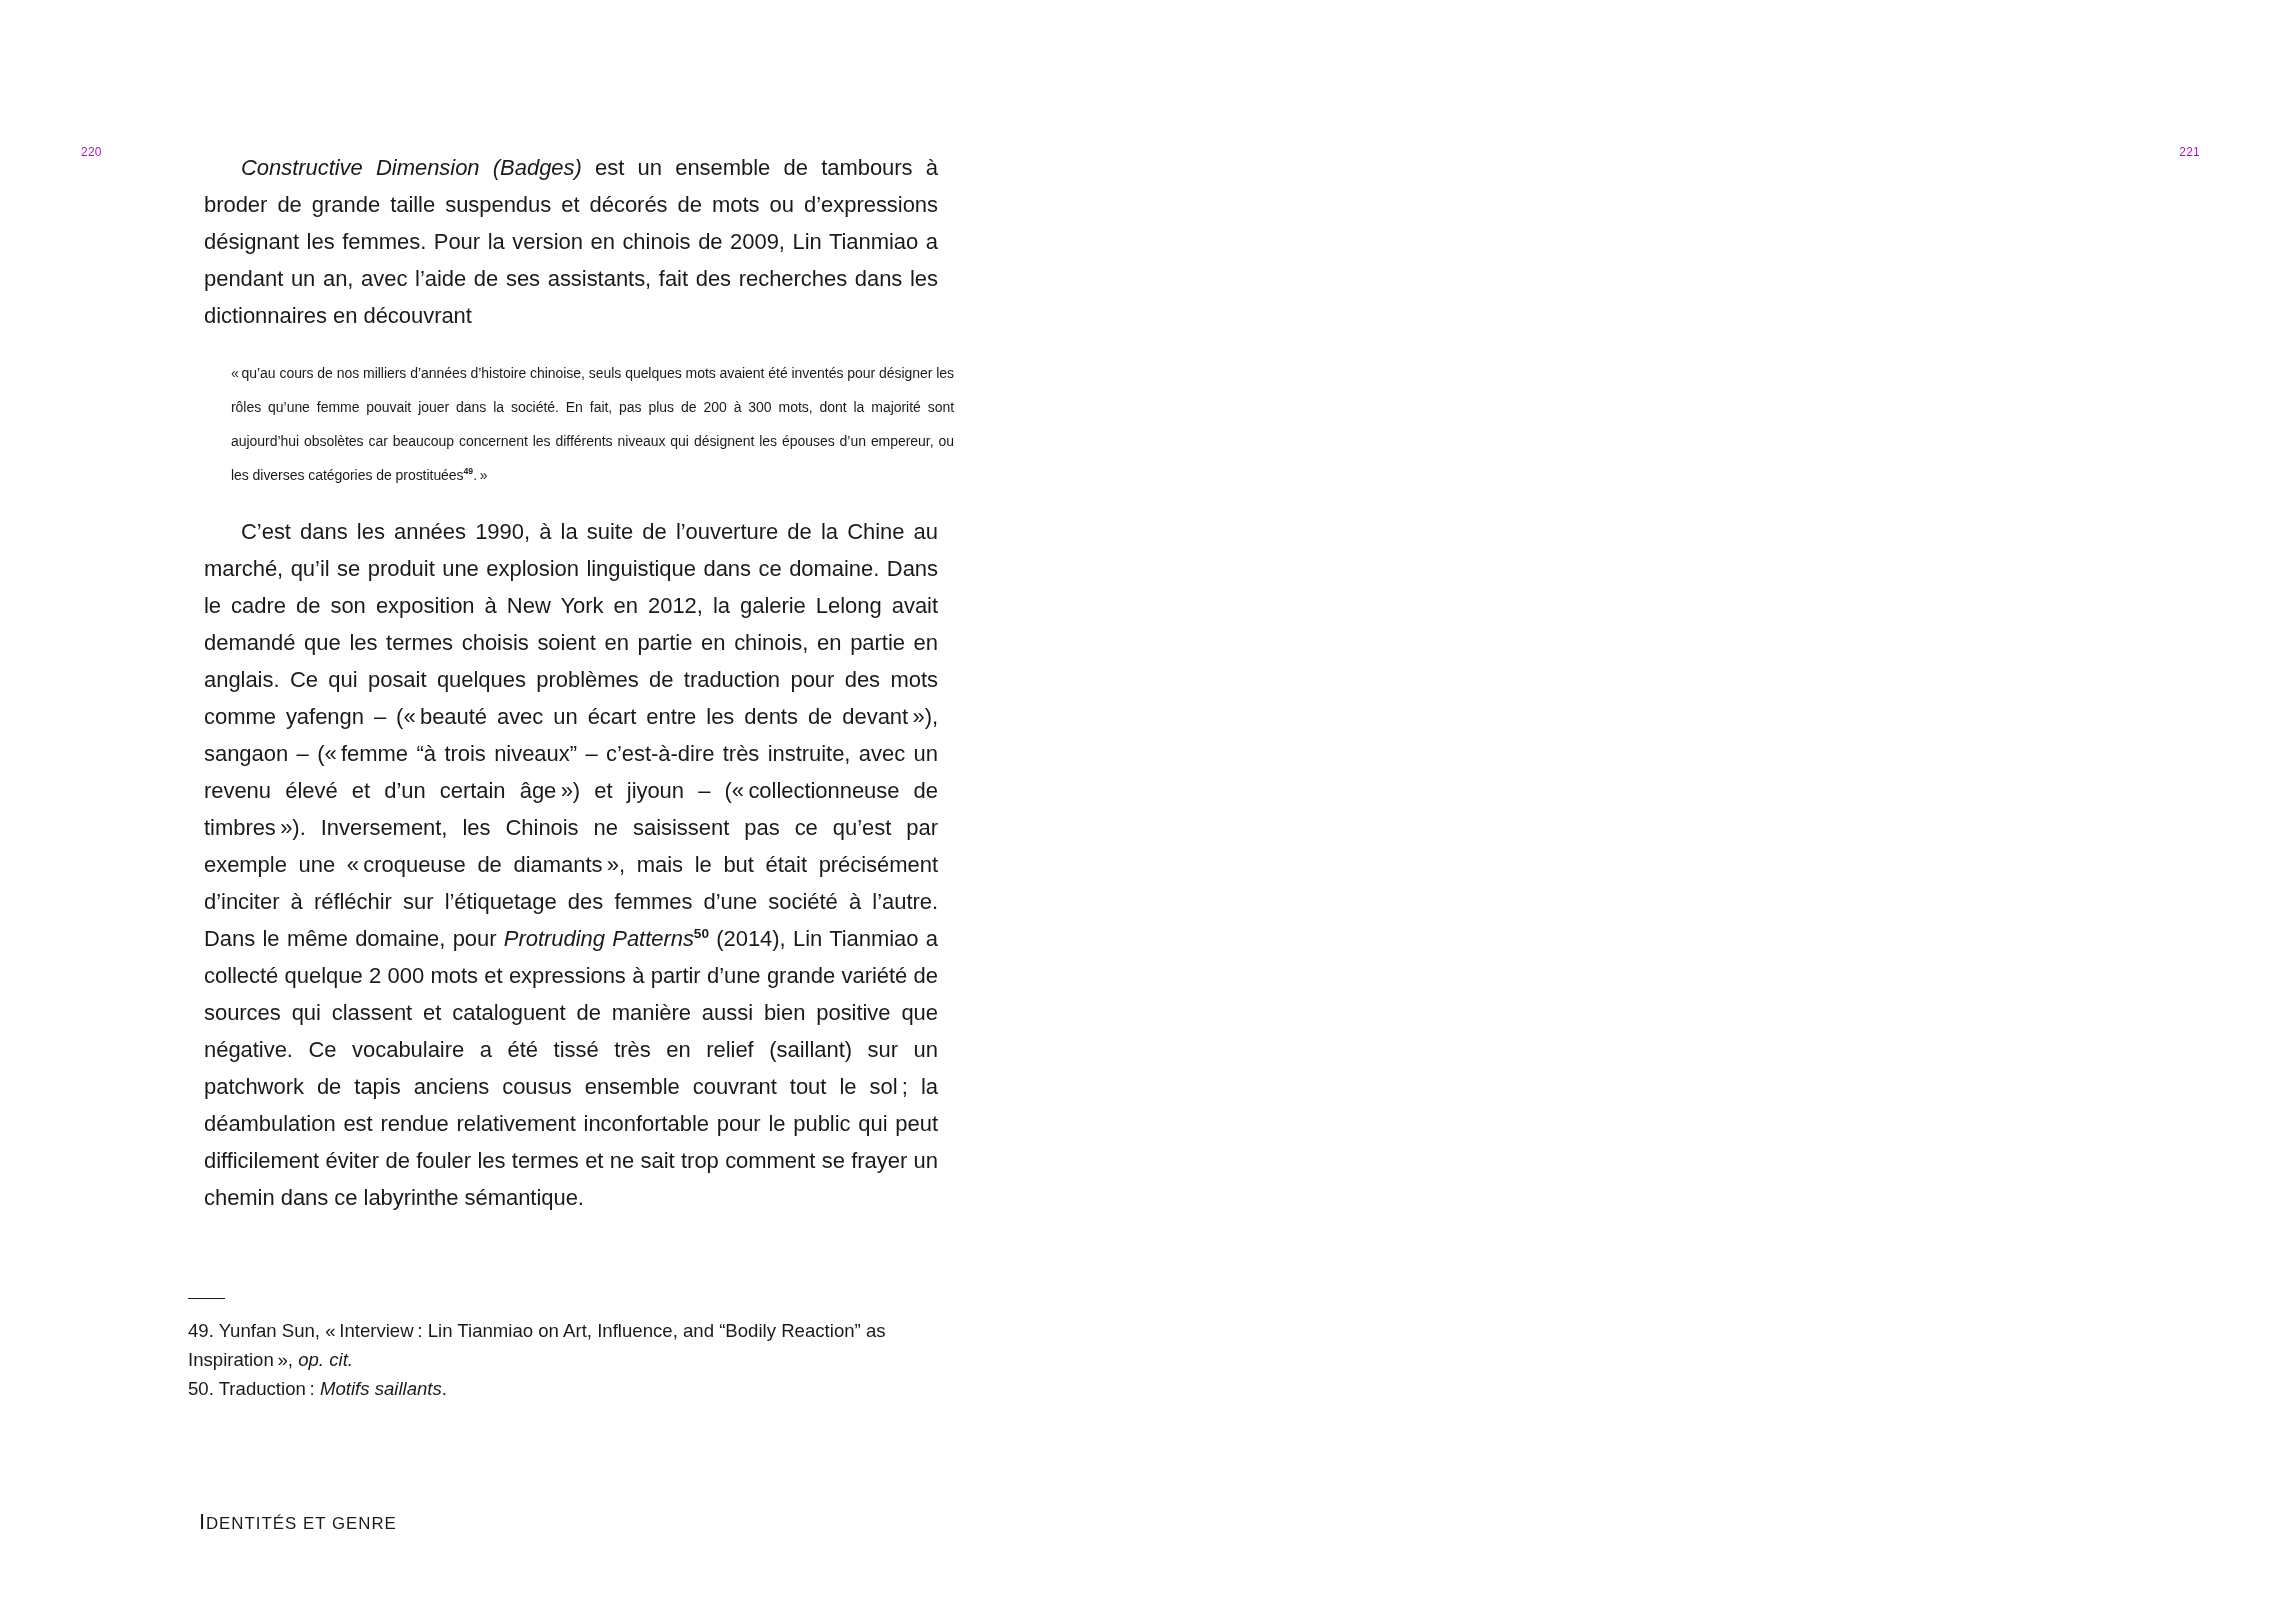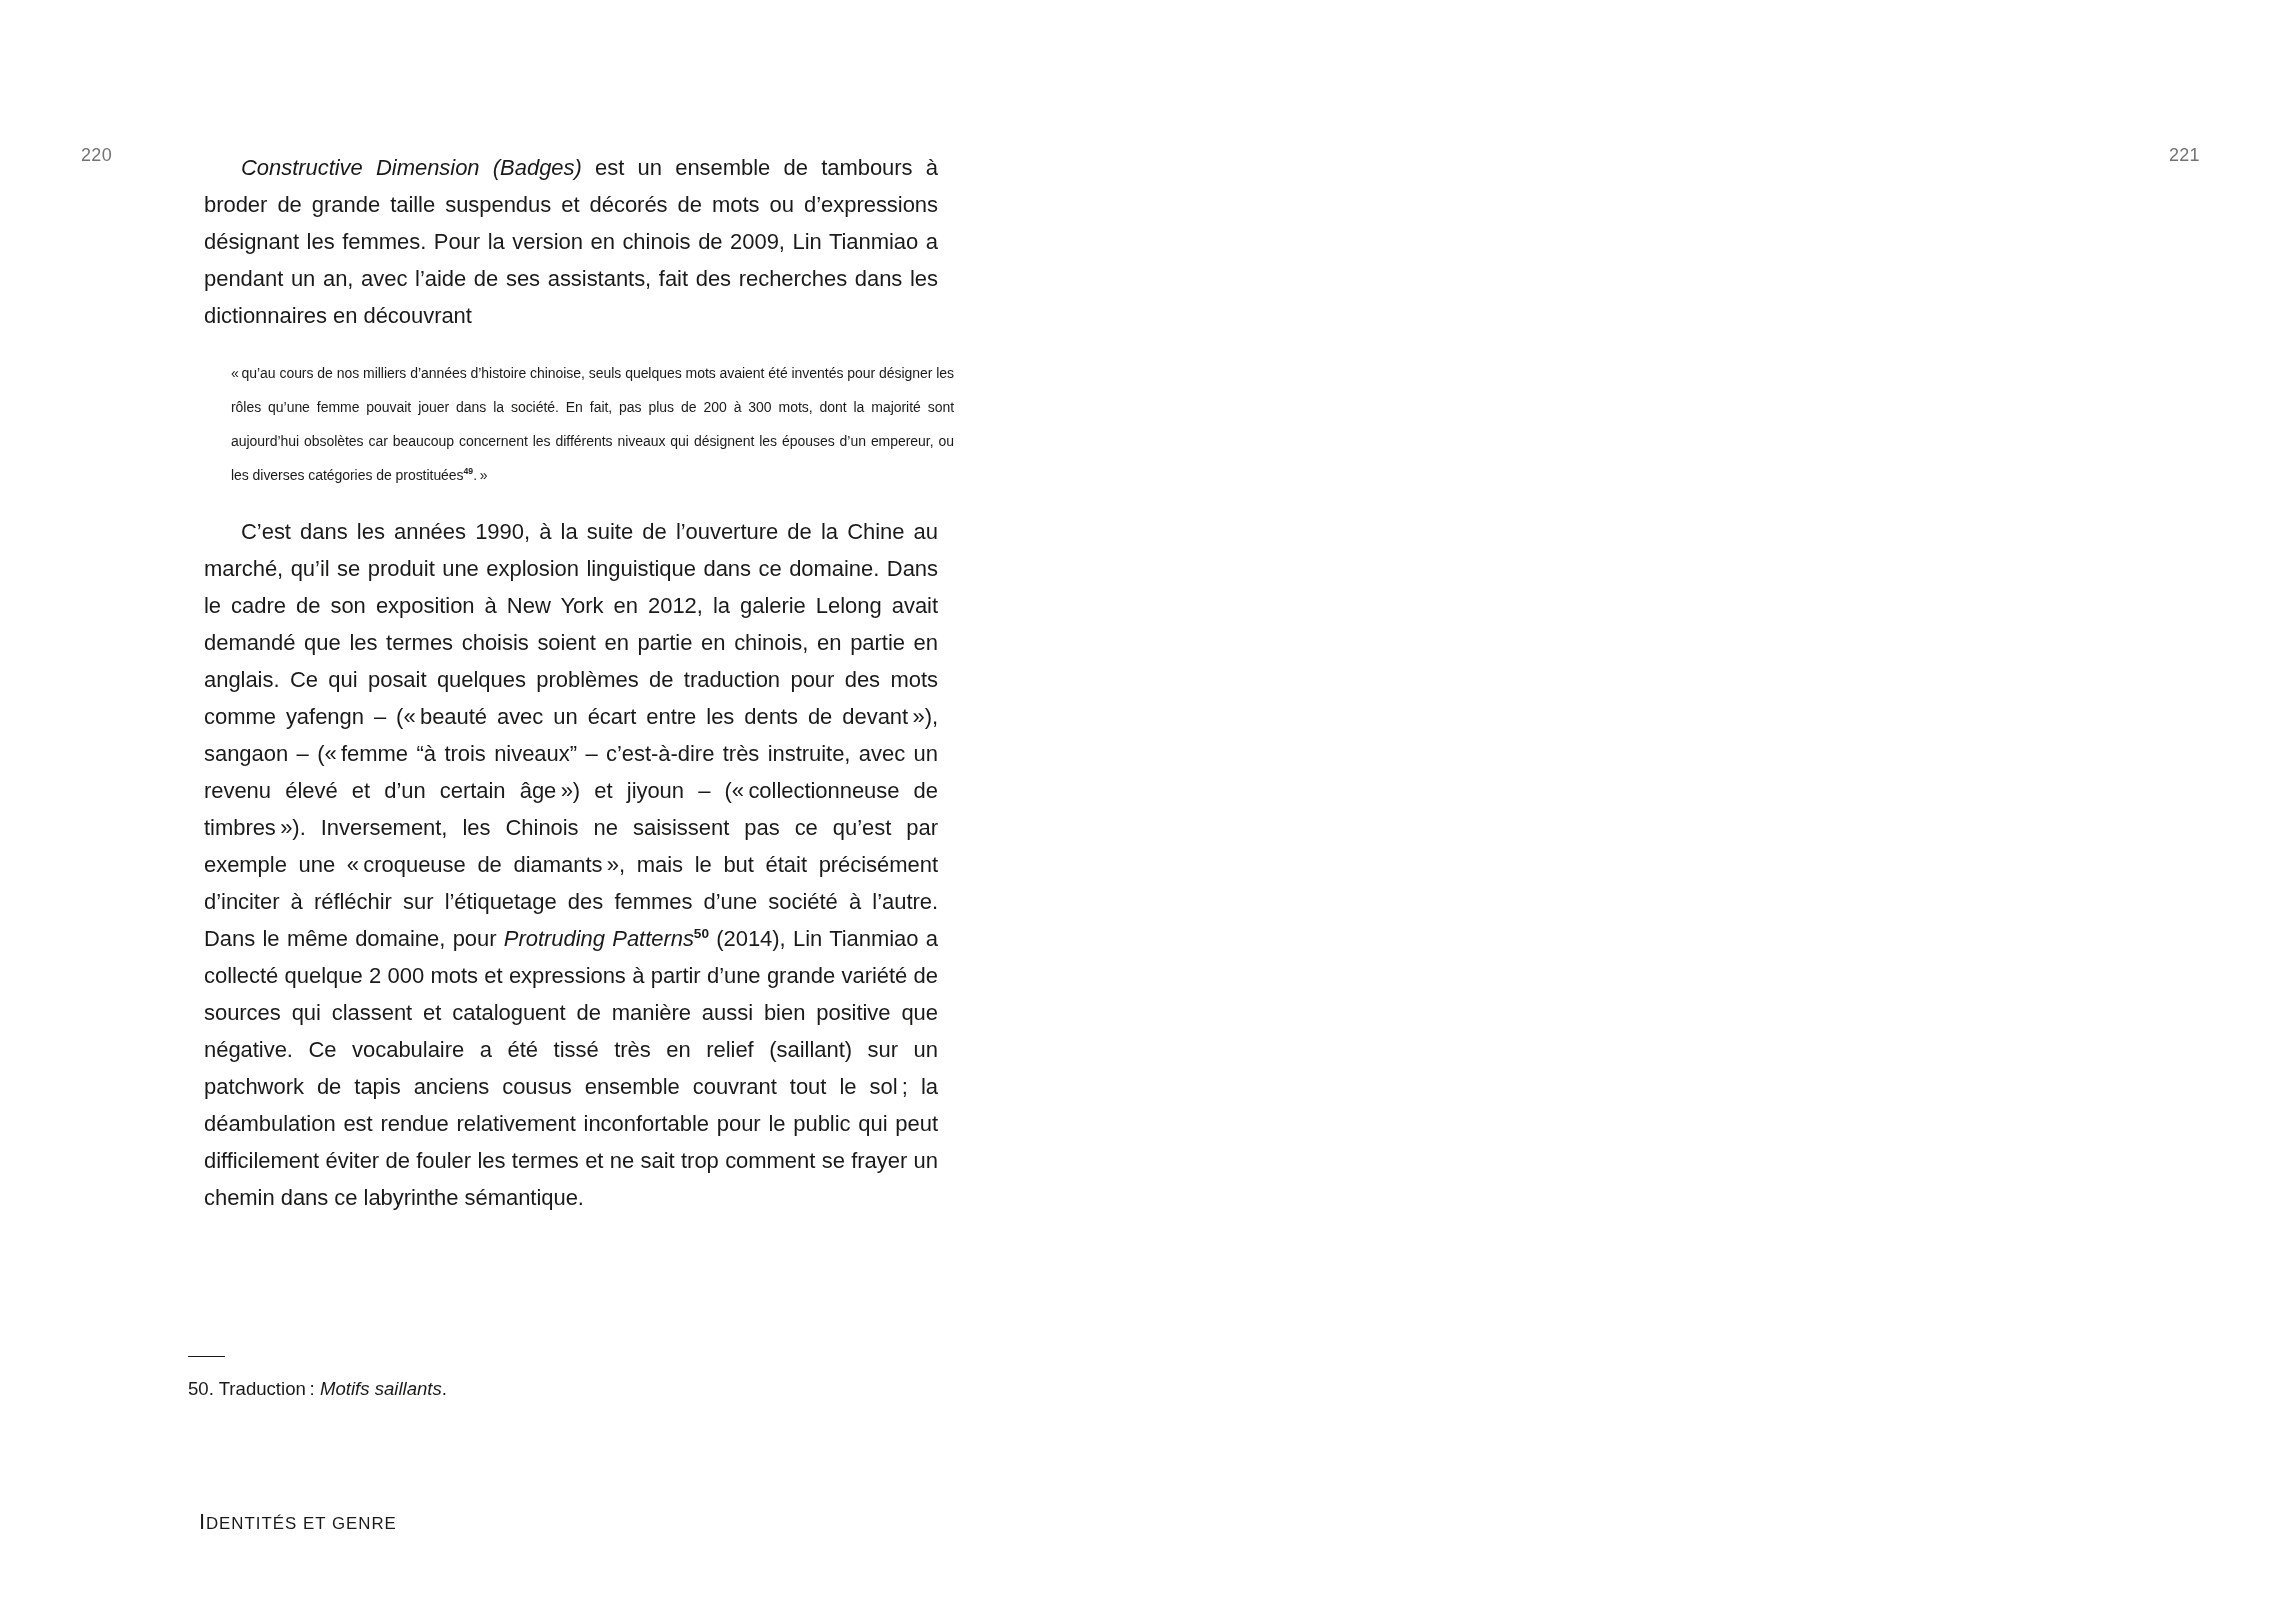--- a/index.html
+++ b/index.html
@@ -26,23 +26,23 @@
     width: 1142px;
     height: 1621px;
     box-sizing: border-box;
   }
   
   .page-left {
     padding: 0;
   }
   .folio {
     position: absolute;
-    font-size: 18px;
+    font-size: 12px;
     letter-spacing: 0.02em;
-    color: #737373;
+    color: #a21caf;
   }
   .folio-left { left: 81px; top: 145px; }
   .folio-right { right: 84px; top: 145px; }
 
   .col {
     position: absolute;
     width: 766px;
     text-align: justify;
     font-size: 22px;
     line-height: 37px;
@@ -109,20 +109,21 @@
     <div class="col col-left">
       <p class="indent"><em>Constructive Dimension (Badges)</em> est un ensemble de tambours à broder de grande taille suspendus et décorés de mots ou d’expressions désignant les femmes. Pour la version en chinois de 2009, Lin Tianmiao a pendant un an, avec l’aide de ses assistants, fait des recherches dans les dictionnaires en découvrant</p>
 
       <div class="quote">« qu’au cours de nos milliers d’années d’histoire chinoise, seuls quelques mots avaient été inventés pour désigner les rôles qu’une femme pouvait jouer dans la société. En fait, pas plus de 200 à 300 mots, dont la majorité sont aujourd’hui obsolètes car beaucoup concernent les différents niveaux qui désignent les épouses d’un empereur, ou les diverses catégories de prostituées<sup>49</sup>. »</div>
 
       <p class="indent">C’est dans les années 1990, à la suite de l’ouverture de la Chine au marché, qu’il se produit une explosion linguistique dans ce domaine. Dans le cadre de son exposition à New York en 2012, la galerie Lelong avait demandé que les termes choisis soient en partie en chinois, en partie en anglais. Ce qui posait quelques problèmes de traduction pour des mots comme yafengn – (« beauté avec un écart entre les dents de devant »), sangaon – (« femme “à trois niveaux” – c’est-à-dire très instruite, avec un revenu élevé et d’un certain âge ») et jiyoun – (« collectionneuse de timbres »). Inversement, les Chinois ne saisissent pas ce qu’est par exemple une « croqueuse de diamants », mais le but était précisément d’inciter à réfléchir sur l’étiquetage des femmes d’une société à l’autre. Dans le même domaine, pour <em>Protruding Patterns</em><sup>50</sup> (2014), Lin Tianmiao a collecté quelque 2 000 mots et expressions à partir d’une grande variété de sources qui classent et cataloguent de manière aussi bien positive que négative. Ce vocabulaire a été tissé très en relief (saillant) sur un patchwork de tapis anciens cousus ensemble couvrant tout le sol ; la déambulation est rendue relativement inconfortable pour le public qui peut difficilement éviter de fouler les termes et ne sait trop comment se frayer un chemin dans ce labyrinthe sémantique.</p>
     </div>
 
     <div class="footnotes fn-left">
       <div class="fn-rule"></div>
+      <p class="fn-line">49. Yunfan Sun, « Interview : Lin Tianmiao on Art, Influence, and “Bodily Reaction” as Inspiration », <em>op. cit.</em></p>
       <p class="fn-line">50. Traduction : <em>Motifs saillants</em>.</p>
     </div>
 
     <div class="runfoot runfoot-left" style="text-transform: none; margin-left: 11px;"><span class="smallcaps-first">I</span><span style="font-size:0.86em;letter-spacing:0.06em;">DENTITÉS ET GENRE</span></div>
   </div>
 
   <div class="page page-right">
 
     <div class="folio folio-right">221</div>
 

